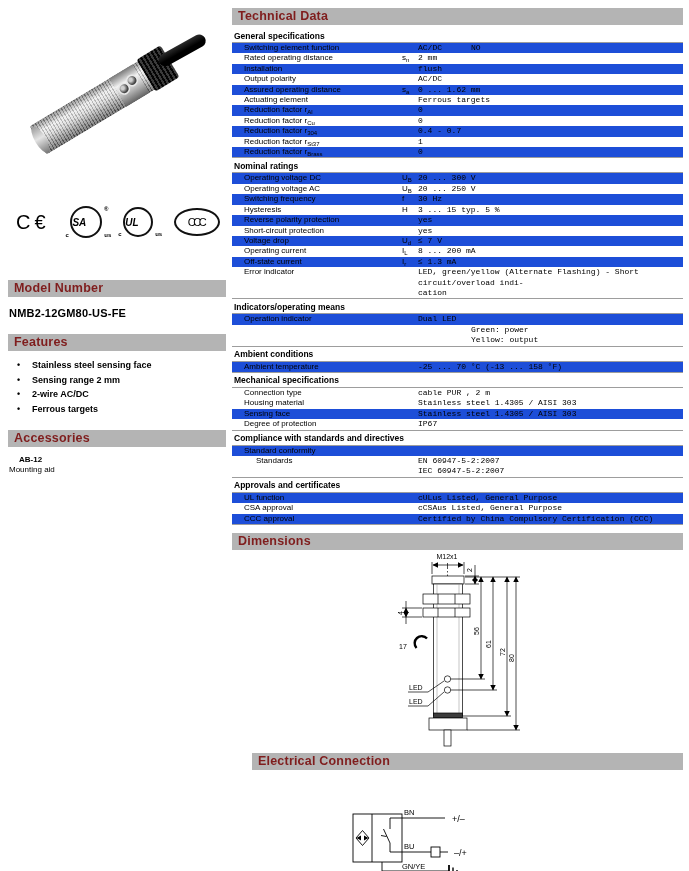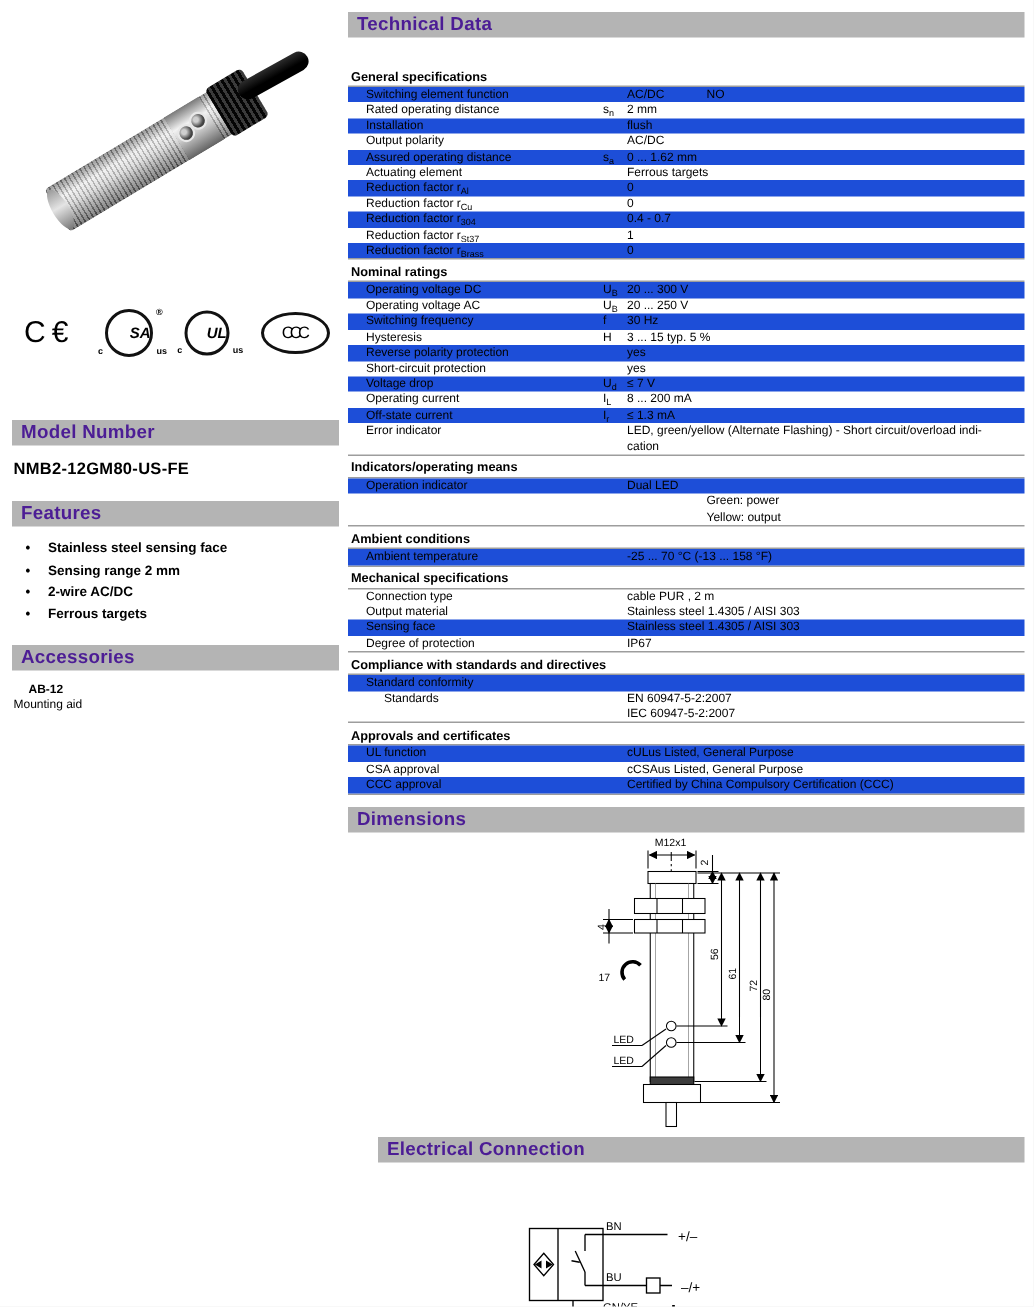--- a/index.html
+++ b/index.html
@@ -4,66 +4,66 @@
 <style>
   html,body{margin:0;padding:0;background:#fff;}
   body{width:689px;height:871px;position:relative;font-family:"Liberation Sans",sans-serif;color:#000;overflow:hidden;}
   .page{position:absolute;inset:0;background:#fff;outline:1px solid #e3e3e3;}
 
   
   .leftcol{position:absolute;left:8px;top:8px;width:218px;}
   .rightcol{position:absolute;left:232px;top:8px;width:451px;}
 
   
-  .bar{background:#b4b4b4;color:#4c1d95;font-weight:bold;font-size:12.5px;line-height:13px;padding:2px 6px;letter-spacing:.2px;}
+  .bar{background:#b4b4b4;color:#7f1d1d;font-weight:bold;font-size:12.5px;line-height:13px;padding:2px 6px;letter-spacing:.2px;}
 
   
   .photo{position:relative;height:150px;}
   .sensor{position:absolute;left:30px;top:116px;width:152px;height:33px;transform:rotate(-31deg);transform-origin:0 50%;border-radius:3px;
     background:
       repeating-linear-gradient(90deg, rgba(0,0,0,.20) 0 1px, rgba(255,255,255,.28) 1px 3px),
       linear-gradient(180deg,#6f6f6f,#ececec 30%,#d2d2d2 52%,#8d8d8d 76%,#4e4e4e);}
   .sensor .tip{position:absolute;left:-3px;top:1.5px;width:11px;height:30px;border-radius:50%;background:linear-gradient(180deg,#9a9a9a,#e4e4e4 45%,#787878);}
   .sensor .band{position:absolute;right:32px;top:0;width:27px;height:100%;background:linear-gradient(180deg,#7a7a7a,#f2f2f2 34%,#cbcbcb 58%,#636363);}
   .sensor .band .hole{position:absolute;width:9px;height:9px;border-radius:50%;background:radial-gradient(circle at 40% 35%,#cfcfcf 20%,#4a4a4a 60%,#222);box-shadow:0 0 0 1.5px #e8e8e8;}
   .sensor .band .h1{left:3px;top:12px;}
   .sensor .band .h2{left:14px;top:9px;}
   .sensor .gland{position:absolute;right:-2px;top:-2px;width:28px;height:37px;border-radius:3px;background:repeating-linear-gradient(90deg,#050505 0 2px,#3b3b3b 2px 4px);}
   .sensor .cable{position:absolute;right:-44px;top:7px;width:52px;height:13px;background:linear-gradient(180deg,#2c2c2c,#000 60%);border-radius:7px;transform:rotate(2deg);}
 
   
   .logos{display:flex;align-items:center;justify-content:space-between;margin:47px 6px 0 8px;height:34px;}
   .ce{font-size:20px;letter-spacing:4px;font-weight:400;}
-  .roundlogo{position:relative;width:28px;height:28px;border:2.5px solid #111;border-radius:50%;display:flex;align-items:center;justify-content:flex-end;font-weight:bold;}
+  .roundlogo{position:relative;width:28px;height:28px;border:2.5px solid #111;border-radius:50%;display:flex;align-items:center;justify-content:flex-start;font-weight:bold;}
   .csa-txt{font-size:10px;font-style:italic;}
   .ul-txt{font-size:10px;font-style:italic;}
   .tiny-l,.tiny-r{position:absolute;font-size:6px;font-weight:bold;}
   .tiny-l{left:-7px;bottom:-2px;}
   .tiny-r{right:-11px;bottom:-2px;}
   .reg{position:absolute;right:-8px;top:-2px;font-size:6px;}
   .ccc{width:40px;height:24px;border:2px solid #111;border-radius:50%;display:flex;align-items:center;justify-content:center;font-weight:normal;font-size:11px;letter-spacing:-2.5px;padding-right:2px;}
 
   
   .model-text{font-size:11px;font-weight:bold;margin:10px 0 15px 1px;letter-spacing:.2px;}
   .features-list{list-style:none;margin:7px 0 14px 0;padding:0;}
   .features-list li{position:relative;font-size:9px;font-weight:bold;line-height:14.5px;padding-left:24px;}
   .features-list li .blt{position:absolute;left:9px;}
   .acc-name{font-size:8px;font-weight:bold;margin:8px 0 1px 11px;}
   .acc-desc{font-size:8px;margin-left:1px;}
 
   
-  .tech{margin-top:18px;font-size:8px;}
+  .tech{margin-top:3px;font-size:8px;}
   .section{border-bottom:1px solid #9d9d9d;}
   .sec-h{font-size:8.5px;font-weight:bold;padding:2.5px 0 1.5px 2px;border-bottom:1px solid #9d9d9d;}
   .row{display:flex;min-height:10.4px;line-height:10.4px;}
   .row.shade{background:#1d4ed8;}
   .c-label{width:170px;padding-left:12px;box-sizing:border-box;flex:none;}
   .c-label.ind2{padding-left:24px;}
   .c-sym{width:16px;flex:none;}
-  .c-val{flex:1;}
+  .c-val{flex:1;font-family:Liberation Mono, monospace;}
   .c-val .v1{display:inline-block;width:53px;}
   .c-val.note{padding-left:53px;}
   sub{font-size:6px;vertical-align:-2px;line-height:0;}
 
   
   .fig-dim{height:196px;margin-top:1px;}
   .fig-elec{height:108px;margin-top:14px;}
   .bar.dim{margin-top:8px;}
   .bar.elec{margin-top:6px;margin-left:20px;}
   svg{display:block;}
@@ -261,21 +261,21 @@
           </div>
         </div>
         <div class="section">
           <div class="sec-h">Mechanical specifications</div>
           <div class="row">
             <span class="c-label">Connection type</span>
             <span class="c-sym"></span>
             <span class="c-val">cable PUR , 2 m</span>
           </div>
           <div class="row">
-            <span class="c-label">Output material</span>
+            <span class="c-label">Housing material</span>
             <span class="c-sym"></span>
             <span class="c-val">Stainless steel 1.4305 / AISI 303</span>
           </div>
           <div class="row shade">
             <span class="c-label">Sensing face</span>
             <span class="c-sym"></span>
             <span class="c-val">Stainless steel 1.4305 / AISI 303</span>
           </div>
           <div class="row">
             <span class="c-label">Degree of protection</span>

